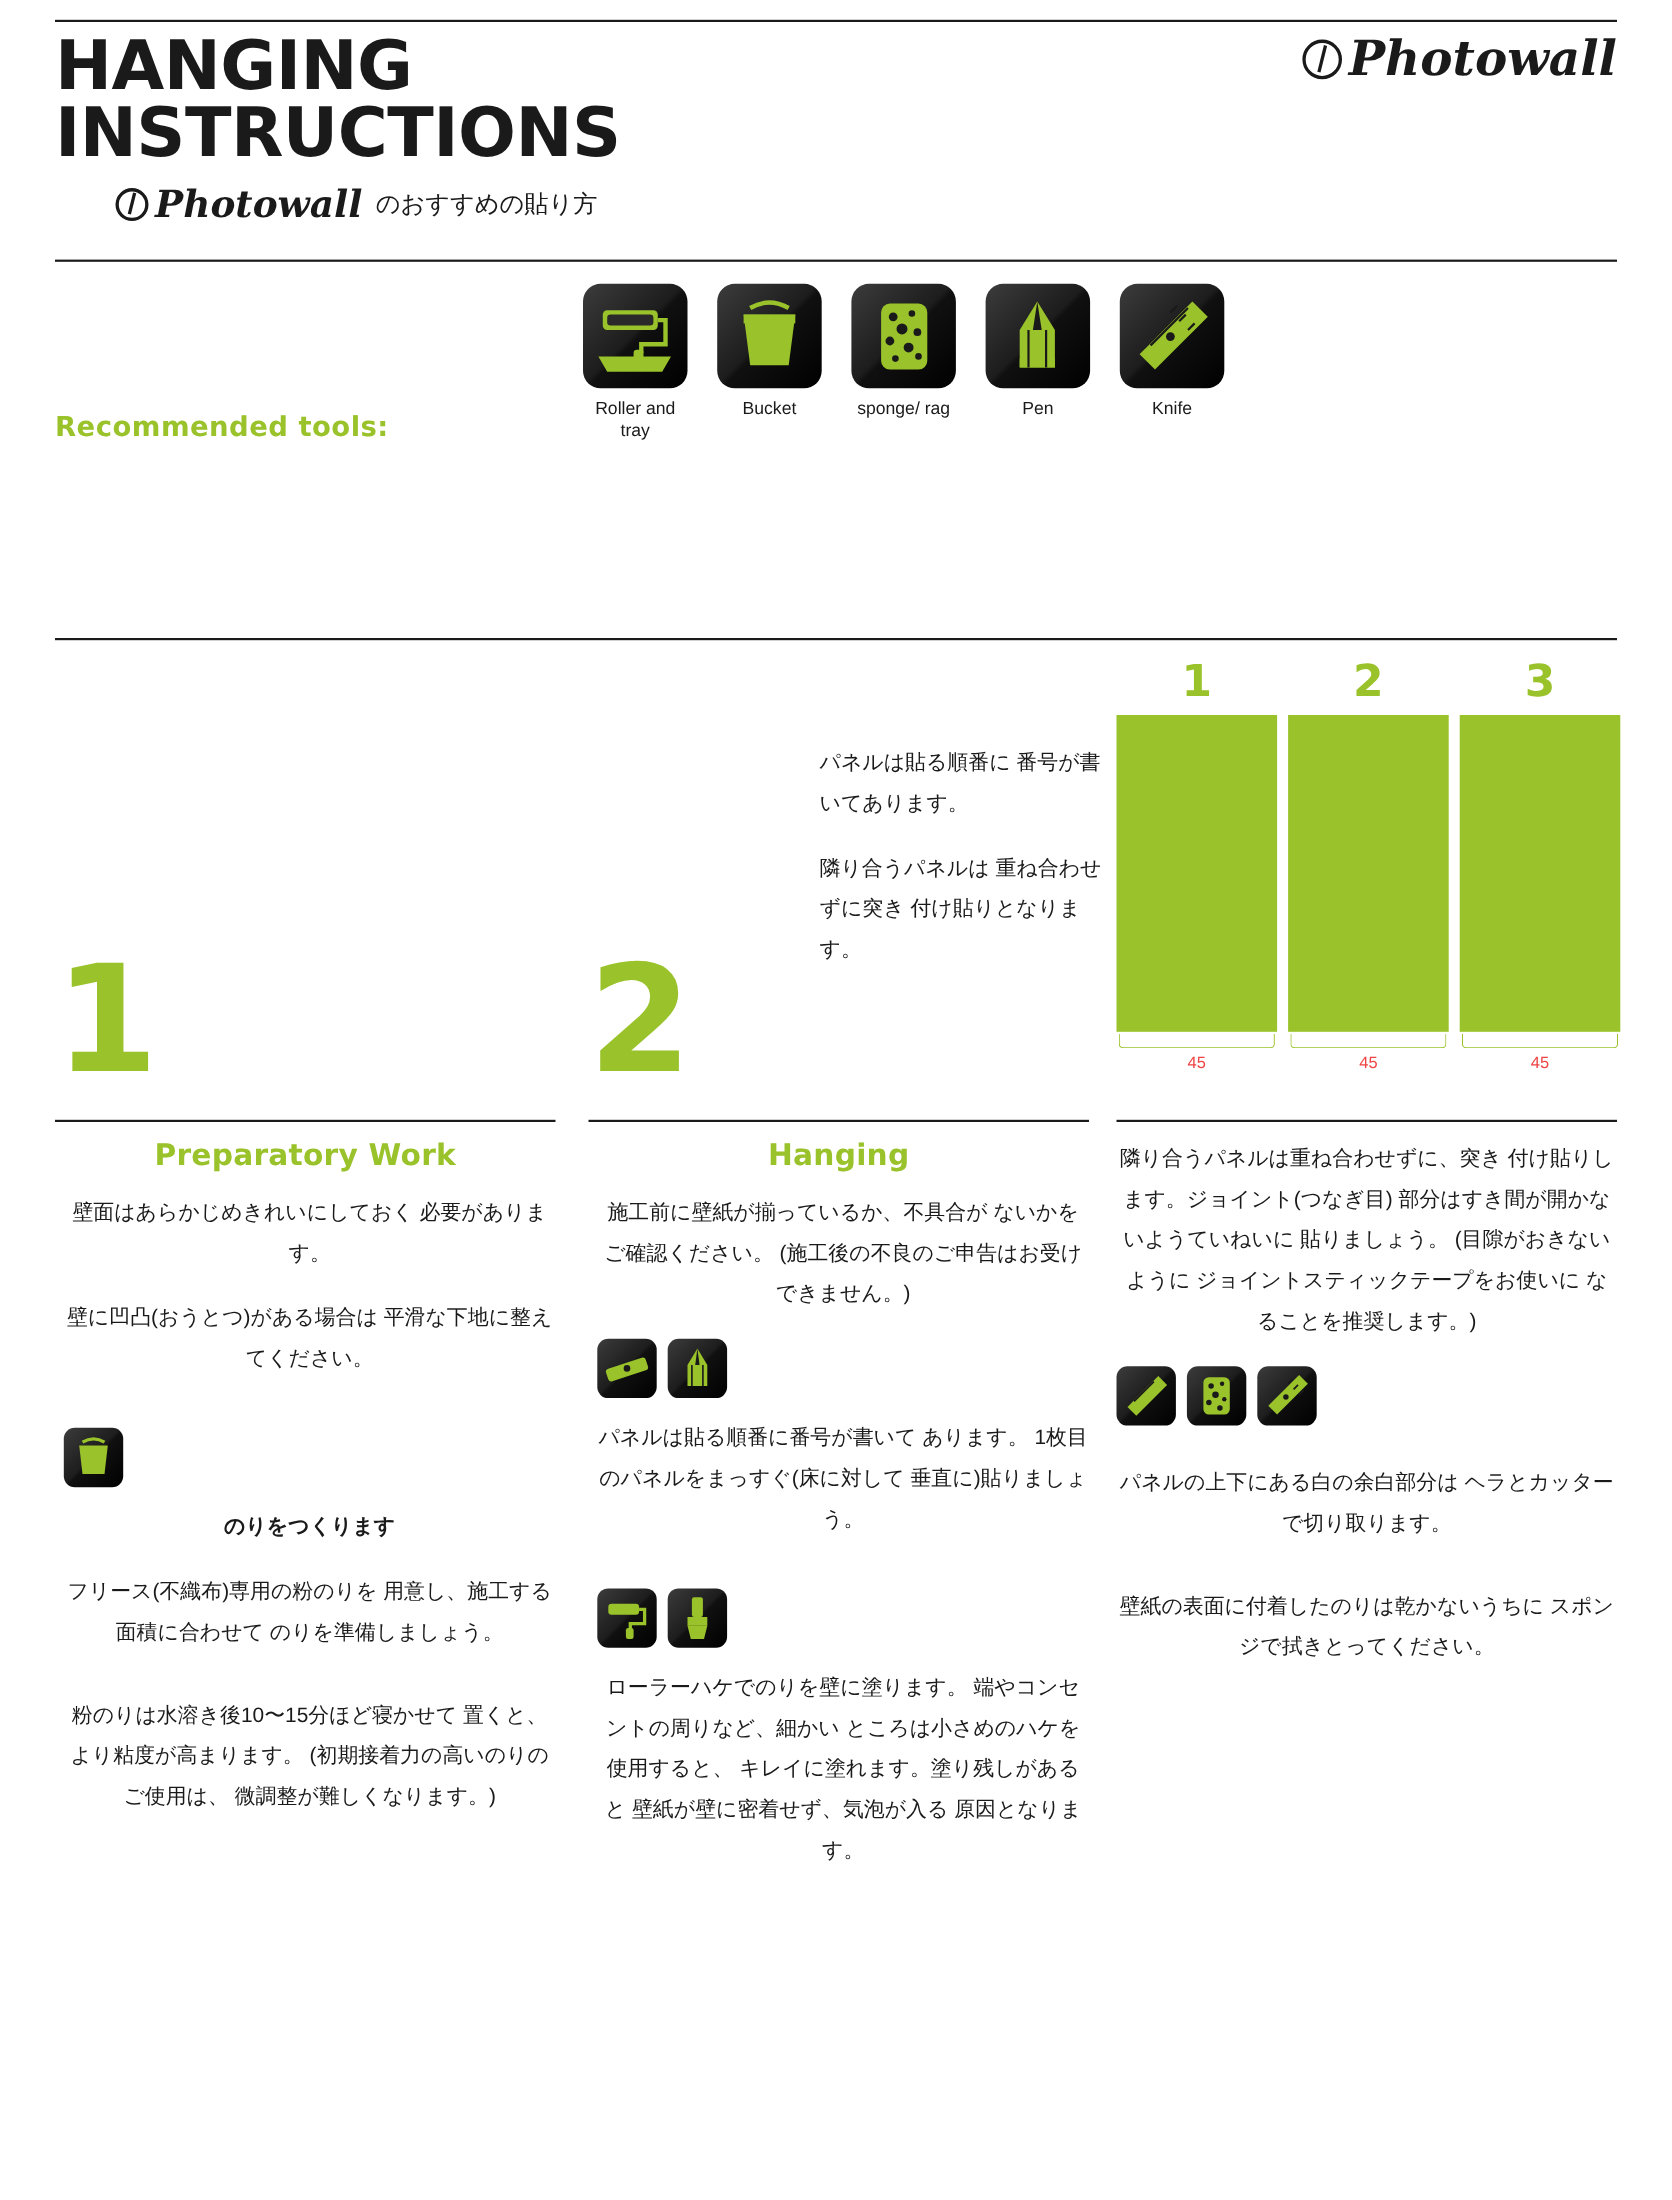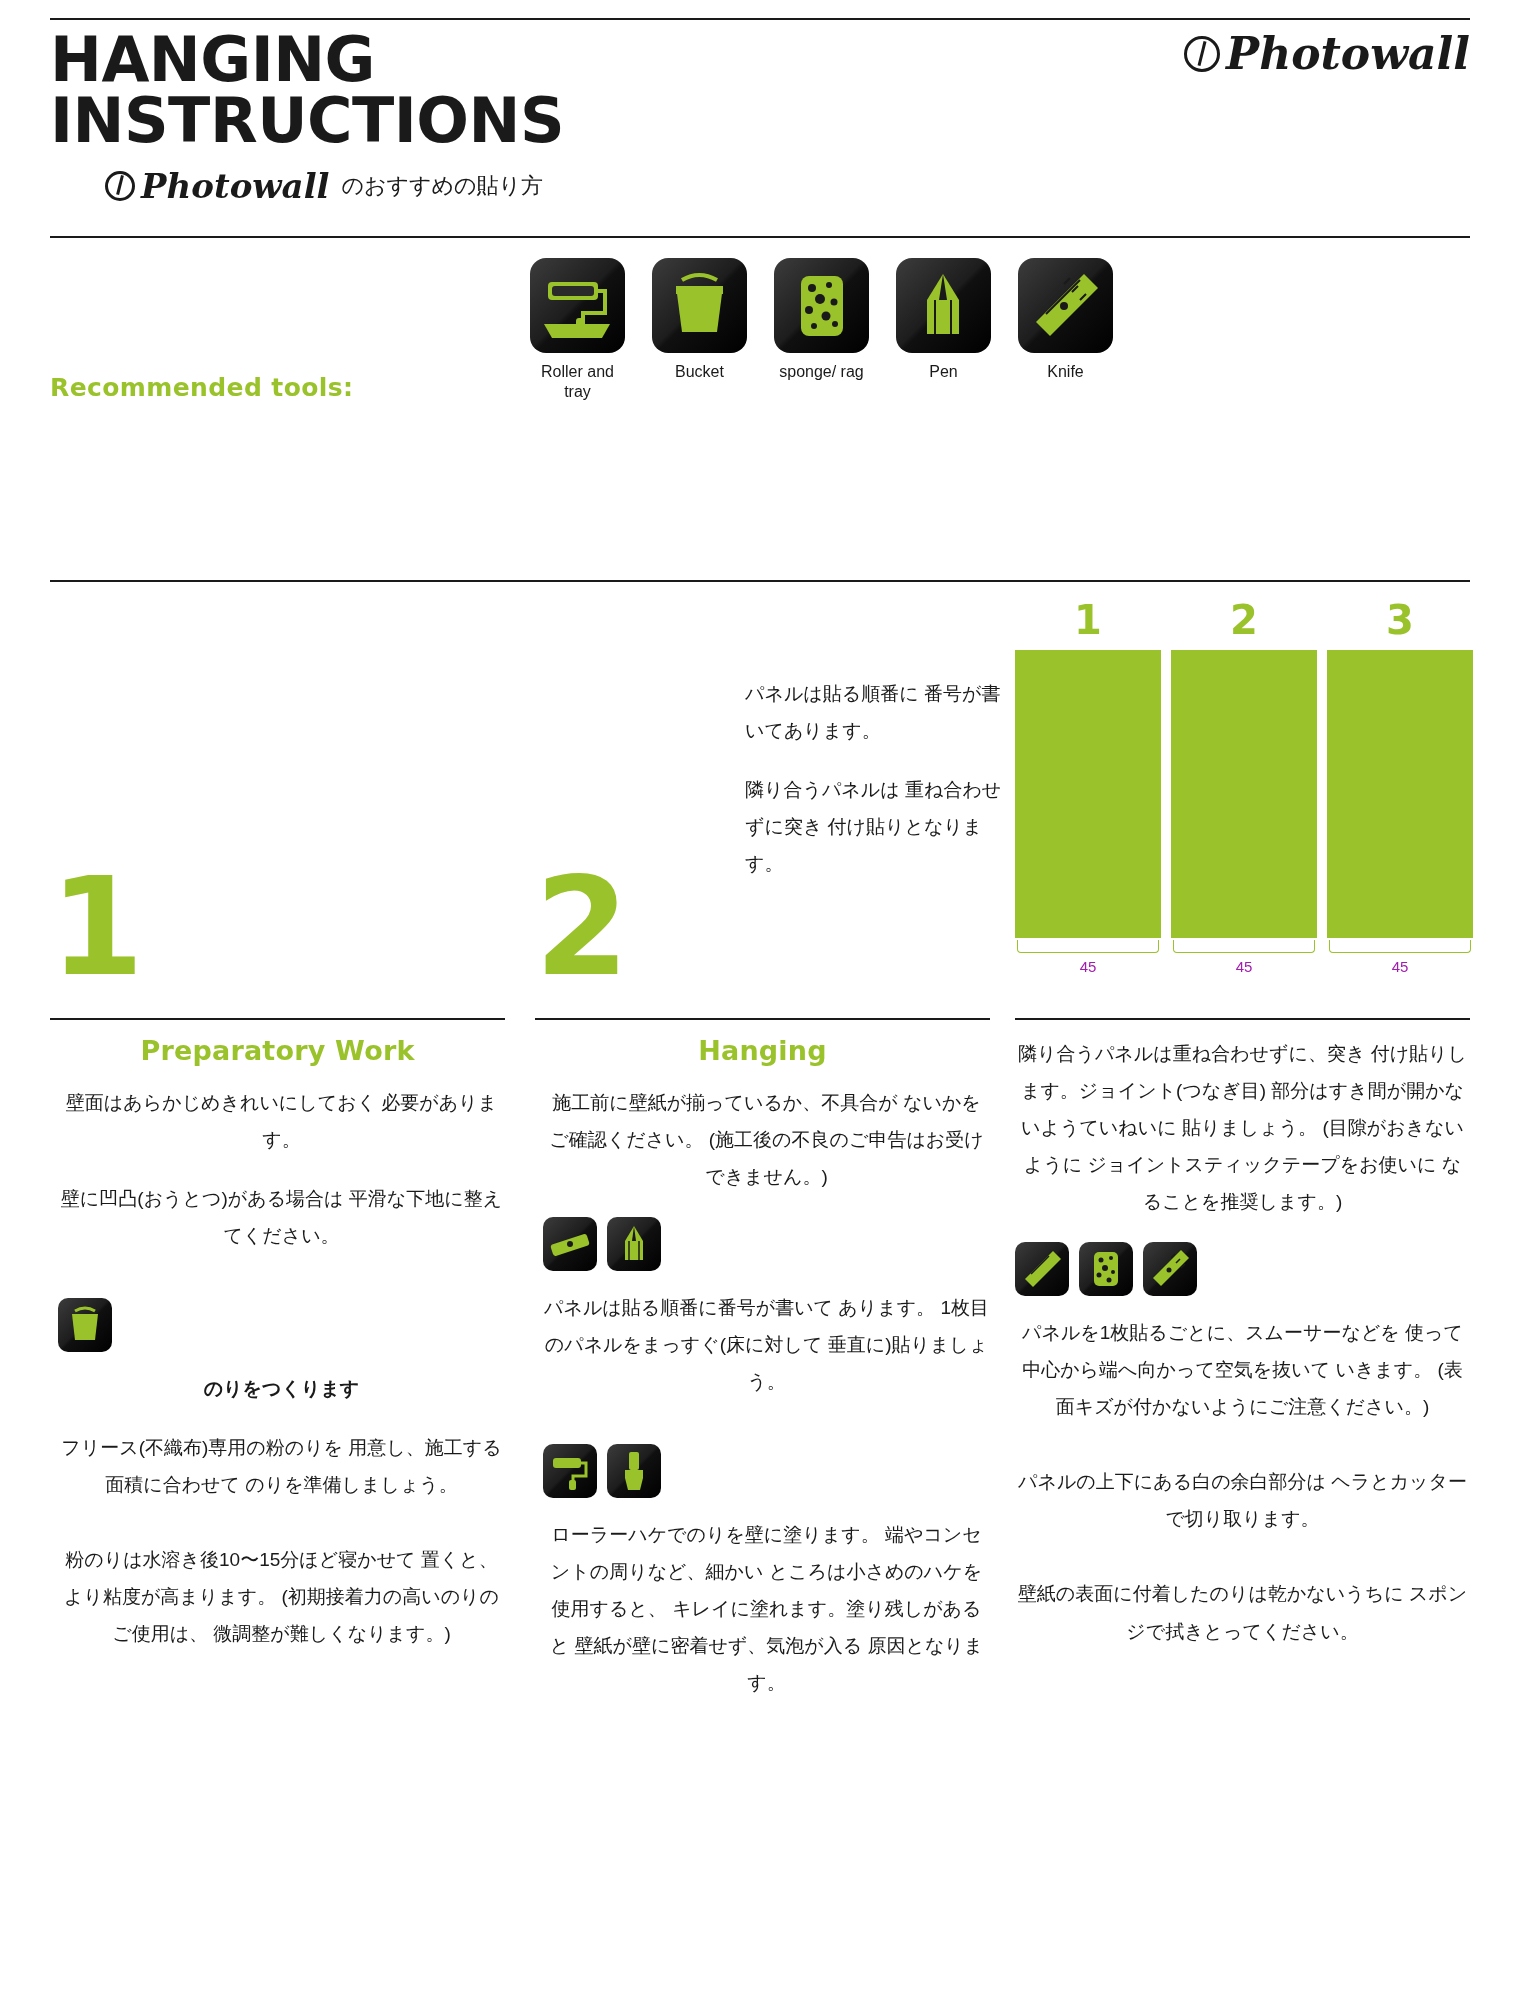--- a/index.html
+++ b/index.html
@@ -191,21 +191,21 @@
     display: flex;
     gap: 10px;
     margin-top: 0;
   }
   .dim {
     width: 146px;
     text-align: center;
     position: relative;
     padding-top: 20px;
     font-size: 15px;
-    color: #a21caf;
+    color: #ef4444;
   }
   .dim .brace {
     position: absolute;
     left: 2px;
     right: 2px;
     top: 2px;
     height: 12px;
     border: 1px solid #9ac22a;
     border-top: none;
     border-radius: 0 0 4px 4px;
@@ -496,20 +496,19 @@
         </svg>
       </div>
       <div class="mini-box">
         <svg width="54" height="54" viewBox="0 0 54 54">
           <path d="M38 8 l8 8 -28 28 -8 -8 z" fill="#9ac22a"></path>
           <path d="M32 12 l-4 4 M37 17 l-4 4 M42 22 l-4 4" stroke="#1a1a1a" stroke-width="1.5"></path>
           <circle cx="26" cy="28" r="2.5" fill="#1a1a1a"></circle>
         </svg>
       </div>
     </div>
-    <p>パネルを1枚貼るごとに、スムーサーなどを 使って中心から端へ向かって空気を抜いて いきます。 (表面キズが付かないようにご注意ください。)</p>
     <div class="spacer-sm"></div>
     <p>パネルの上下にある白の余白部分は ヘラとカッターで切り取ります。</p>
     <div class="spacer-sm"></div>
     <p>壁紙の表面に付着したのりは乾かないうちに スポンジで拭きとってください。</p>
   </div>
 
 </div>
 
 </body></html>

